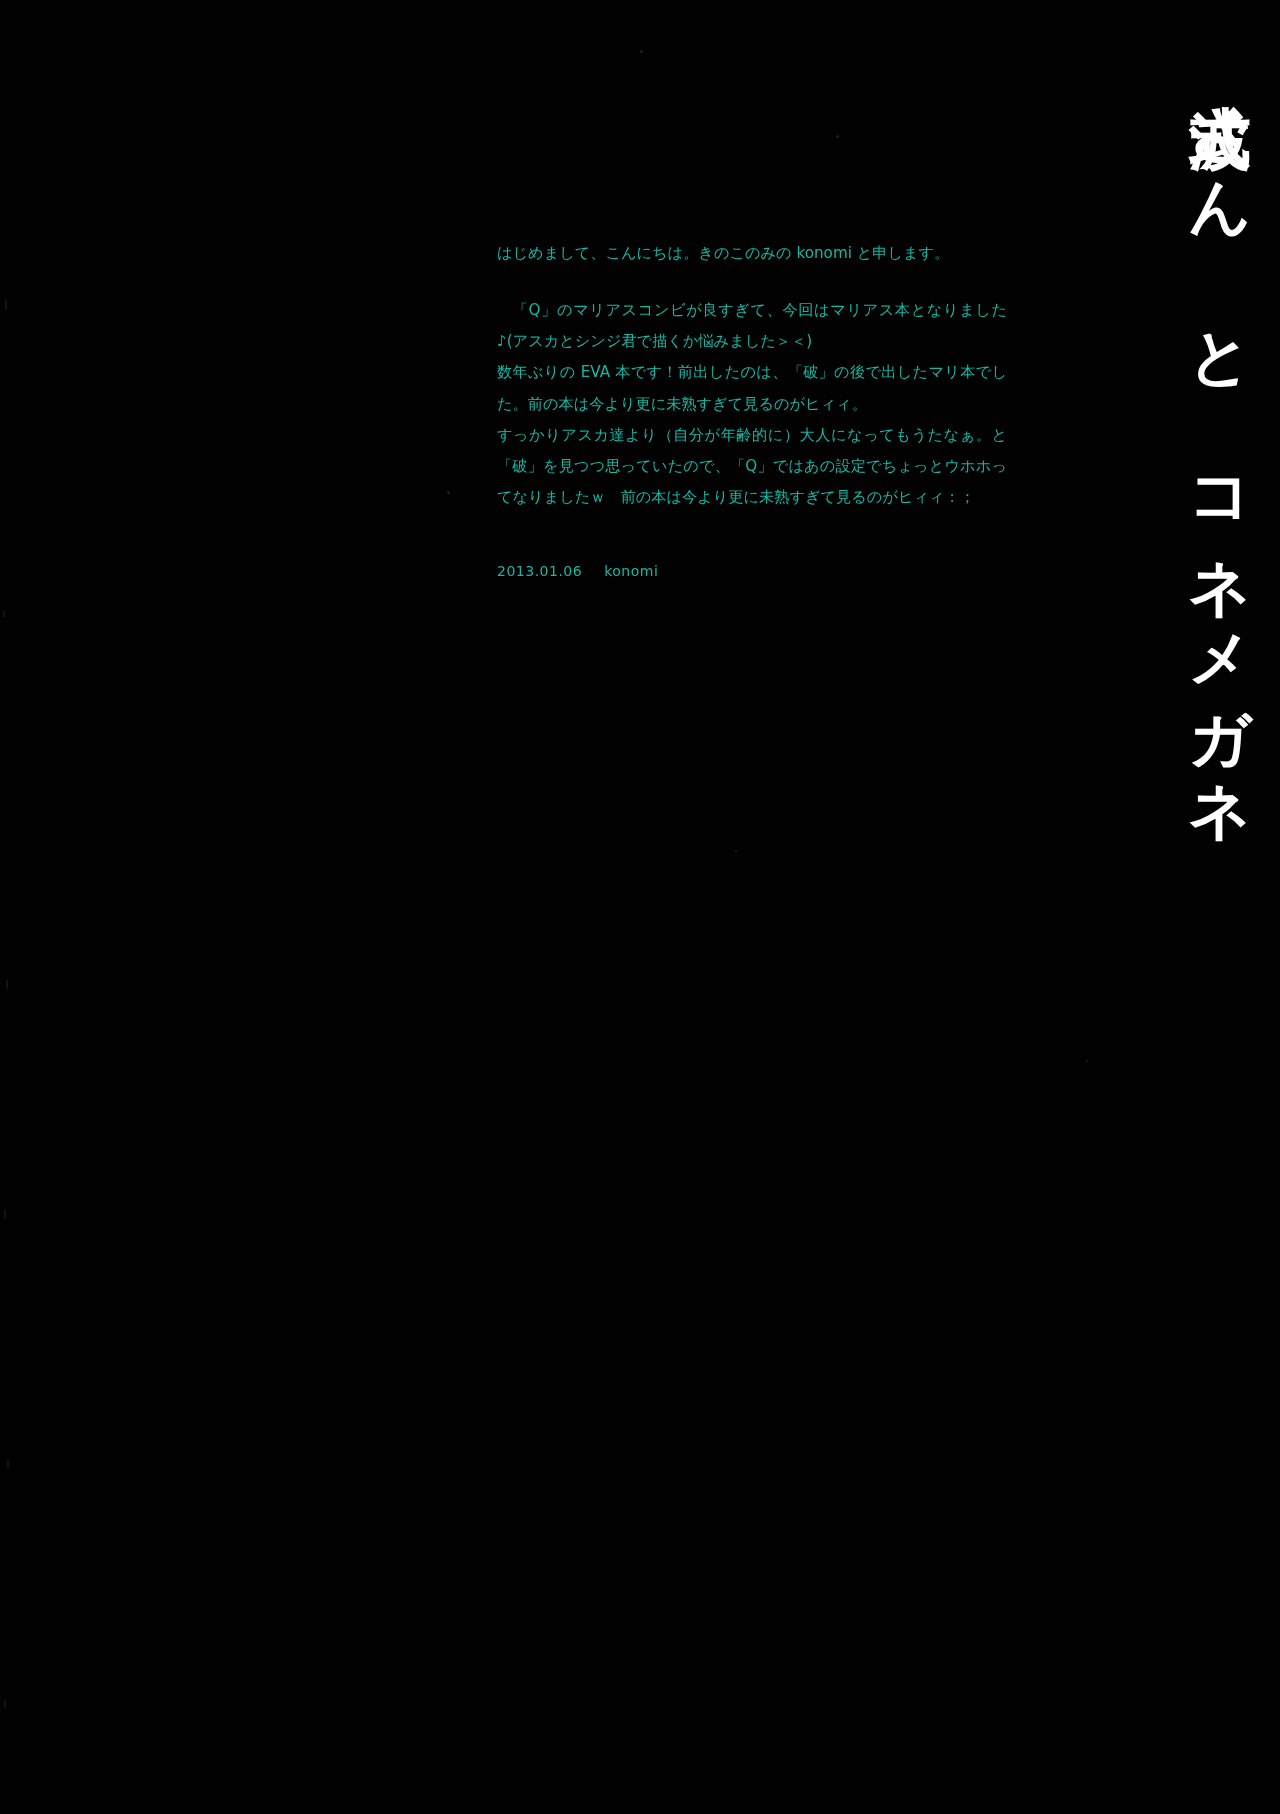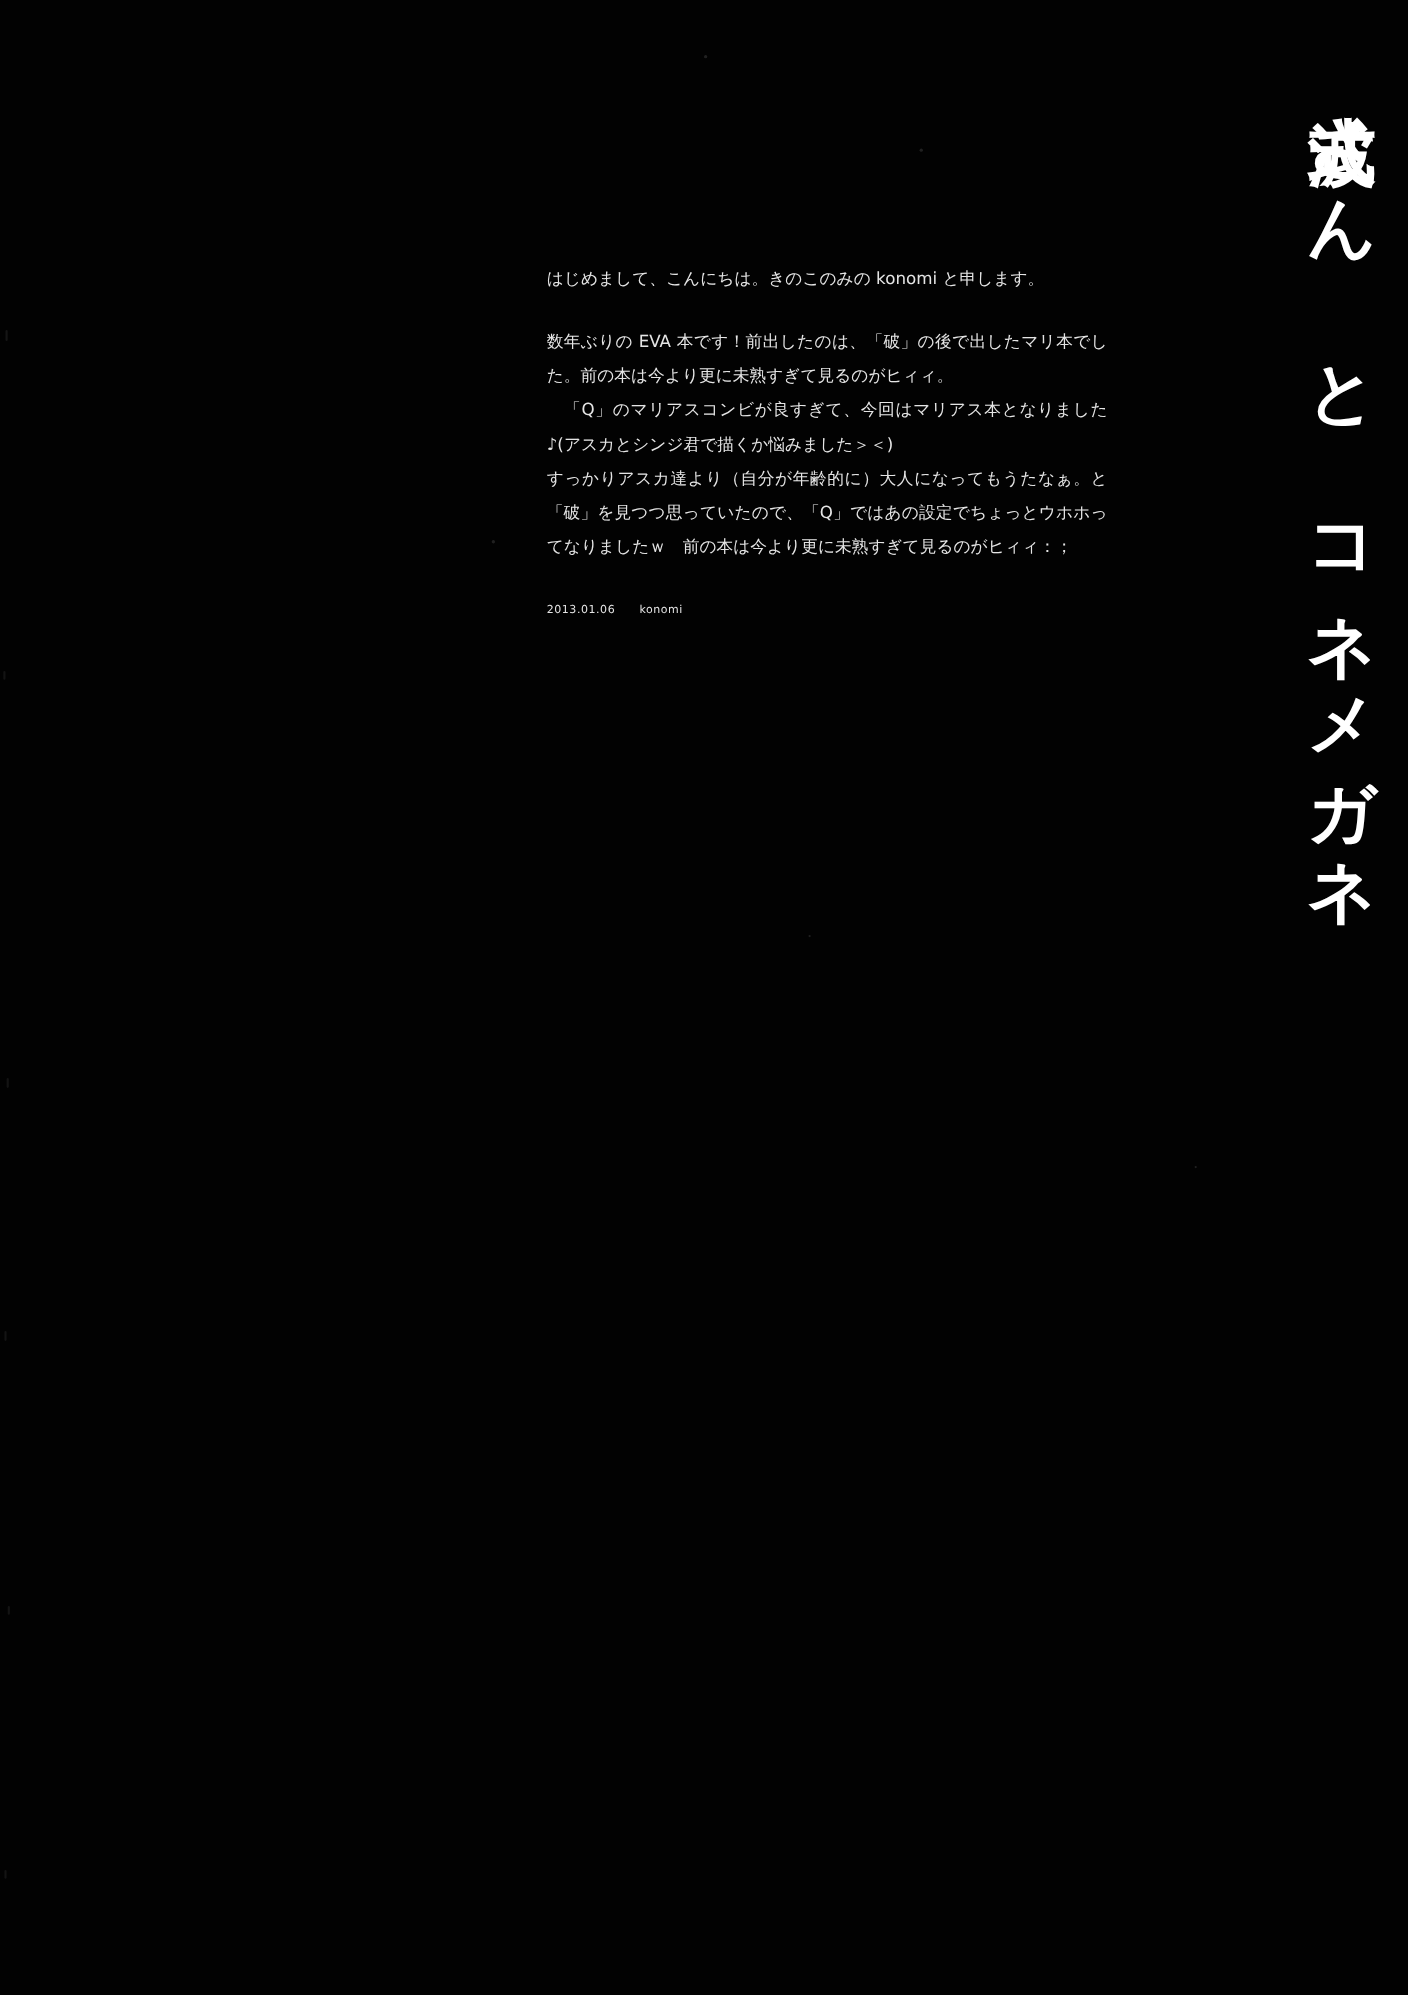--- a/index.html
+++ b/index.html
@@ -48,33 +48,33 @@
   }
 
   
   .afterword {
     position: absolute;
     left: 497px;
     top: 238px;
     width: 510px;
     font-size: 15.2px;
     line-height: 2.05;
-    color: #e5e5e5;
+    color: #14b8a6;
     font-family: "DejaVu Sans", sans-serif;
   }
   .afterword p {
     margin: 0 0 26px 0;
     text-align: justify;
   }
   .afterword p.tight {
     margin-bottom: 0;
   }
   .sign {
-    margin-top: 32px;
-    font-size: 10px;
+    margin-top: 44px;
+    font-size: 14px;
     letter-spacing: .5px;
   }
   .sign .gap { display: inline-block; width: 22px; }
 </style>
 </head>
 <body>
 
 <div class="page">
 
   <div class="speck" style="left:640px; top:50px; width:3px; height:3px;"></div>
@@ -86,21 +86,21 @@
   <div class="speck" style="left:3px; top:610px; width:2px; height:8px; border-radius:1px; opacity:.3;"></div>
   <div class="speck" style="left:6px; top:980px; width:2px; height:9px; border-radius:1px; opacity:.3;"></div>
   <div class="speck" style="left:4px; top:1210px; width:2px; height:9px; border-radius:1px; opacity:.3;"></div>
   <div class="speck" style="left:7px; top:1460px; width:2px; height:8px; border-radius:1px; opacity:.3;"></div>
   <div class="speck" style="left:4px; top:1700px; width:2px; height:8px; border-radius:1px; opacity:.3;"></div>
 
   <div class="vertical-title">式波さん と コネメガネ</div>
 
   <div class="afterword">
     <p>はじめまして、こんにちは。きのこのみの konomi と申します。</p>
+    <p class="tight">　「Q」のマリアスコンビが良すぎて、今回はマリアス本となりました♪(アスカとシンジ君で描くか悩みました＞＜)</p>
     <p class="tight">数年ぶりの EVA 本です！前出したのは、「破」の後で出したマリ本でした。前の本は今より更に未熟すぎて見るのがヒィィ。</p>
-    <p class="tight">　「Q」のマリアスコンビが良すぎて、今回はマリアス本となりました♪(アスカとシンジ君で描くか悩みました＞＜)</p>
     <p class="tight">すっかりアスカ達より（自分が年齢的に）大人になってもうたなぁ。と「破」を見つつ思っていたので、「Q」ではあの設定でちょっとウホホってなりましたｗ　前の本は今より更に未熟すぎて見るのがヒィィ：；</p>
     <div class="sign">
       <span>2013.01.06</span><span class="gap"></span><span>konomi</span>
     </div>
   </div>
 
 </div>
 
 </body></html>

